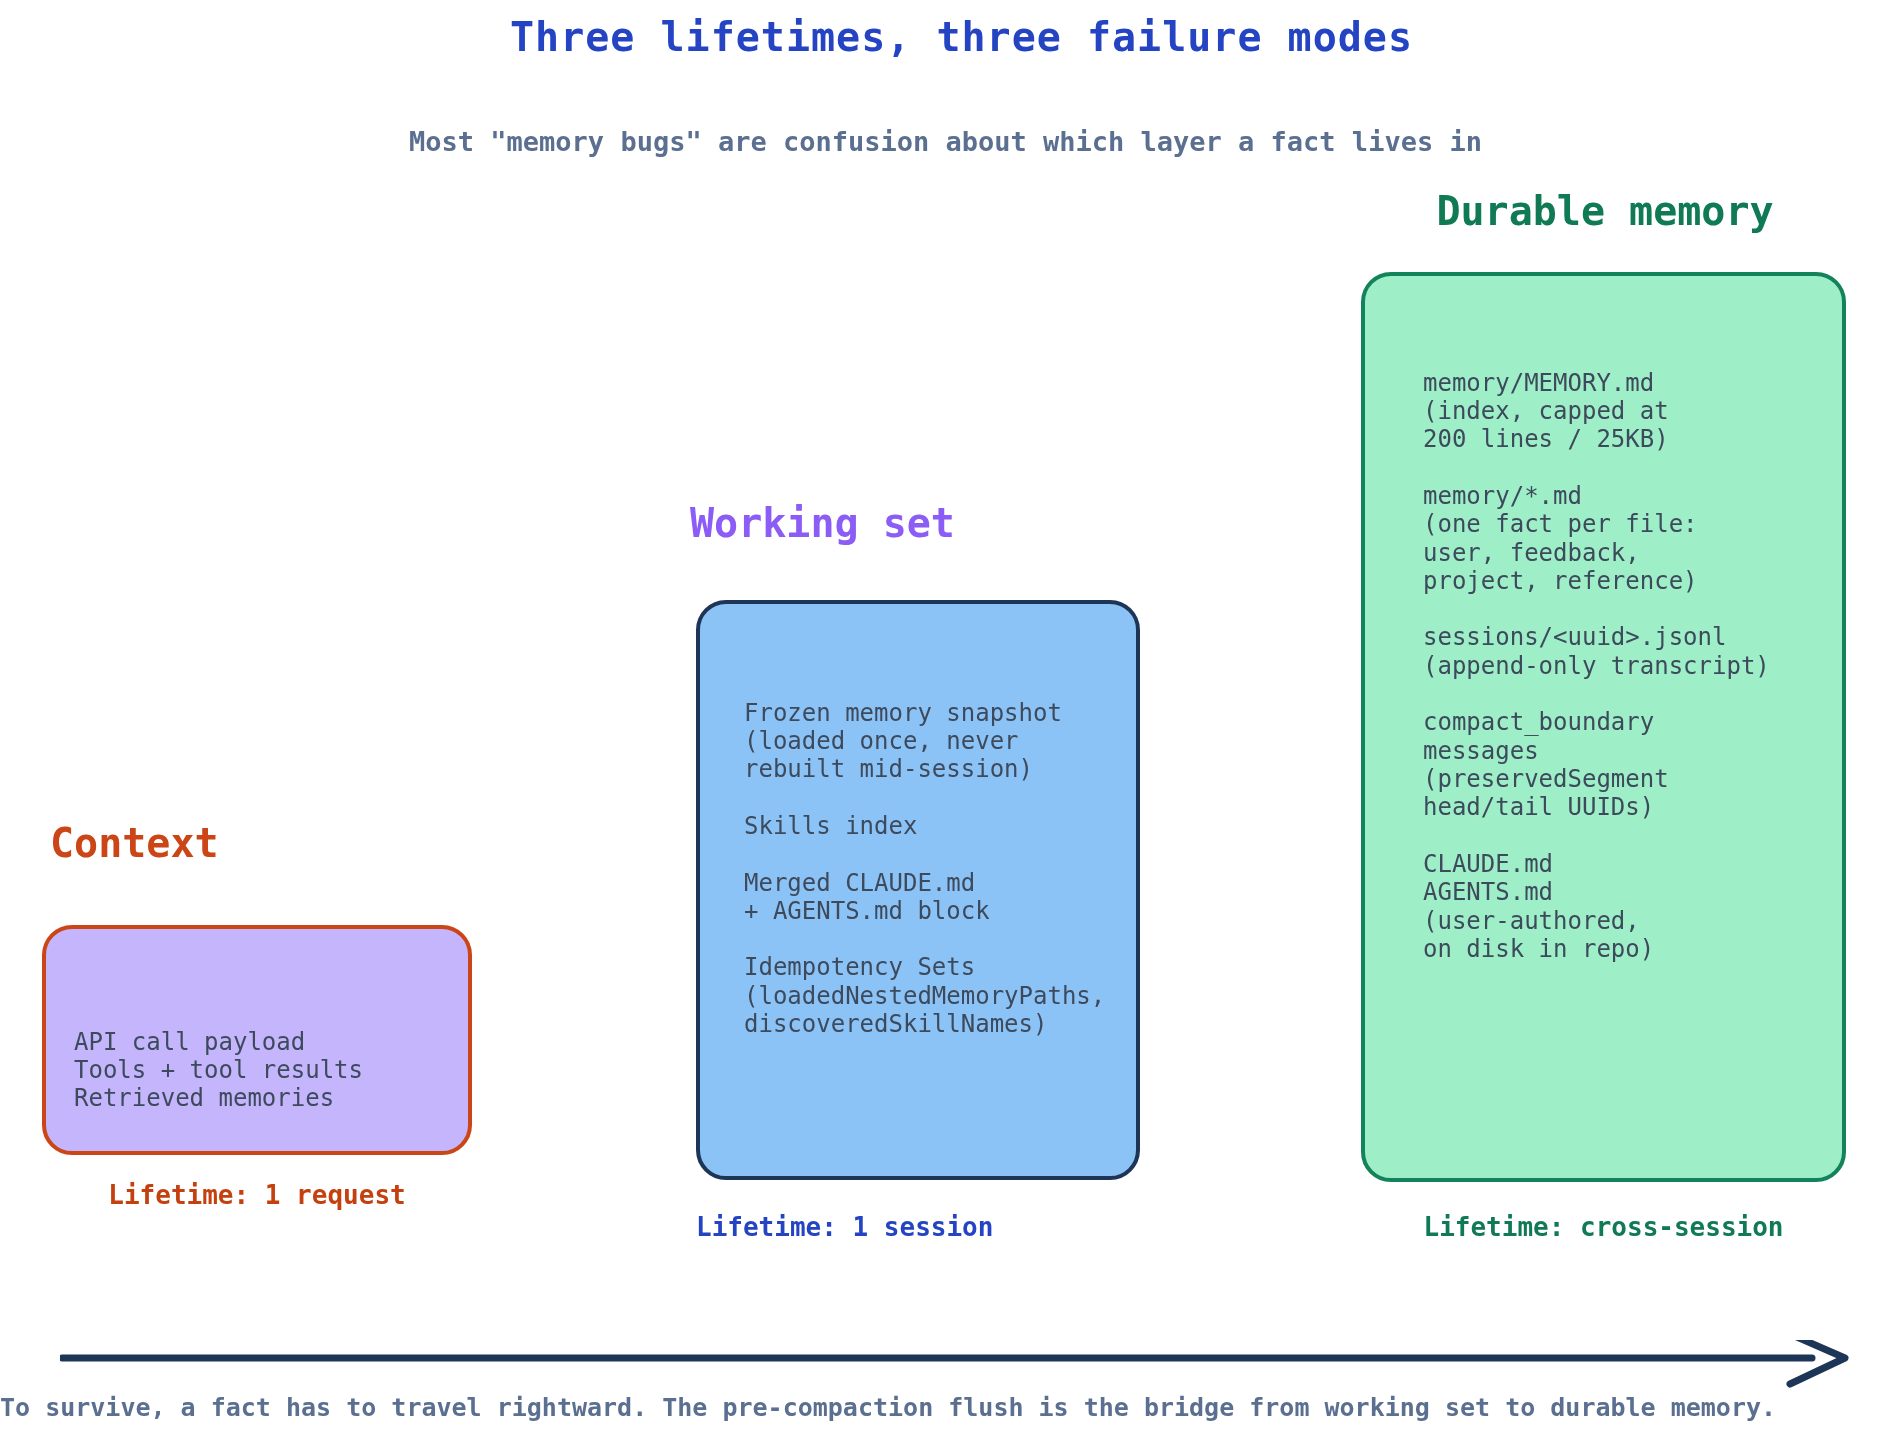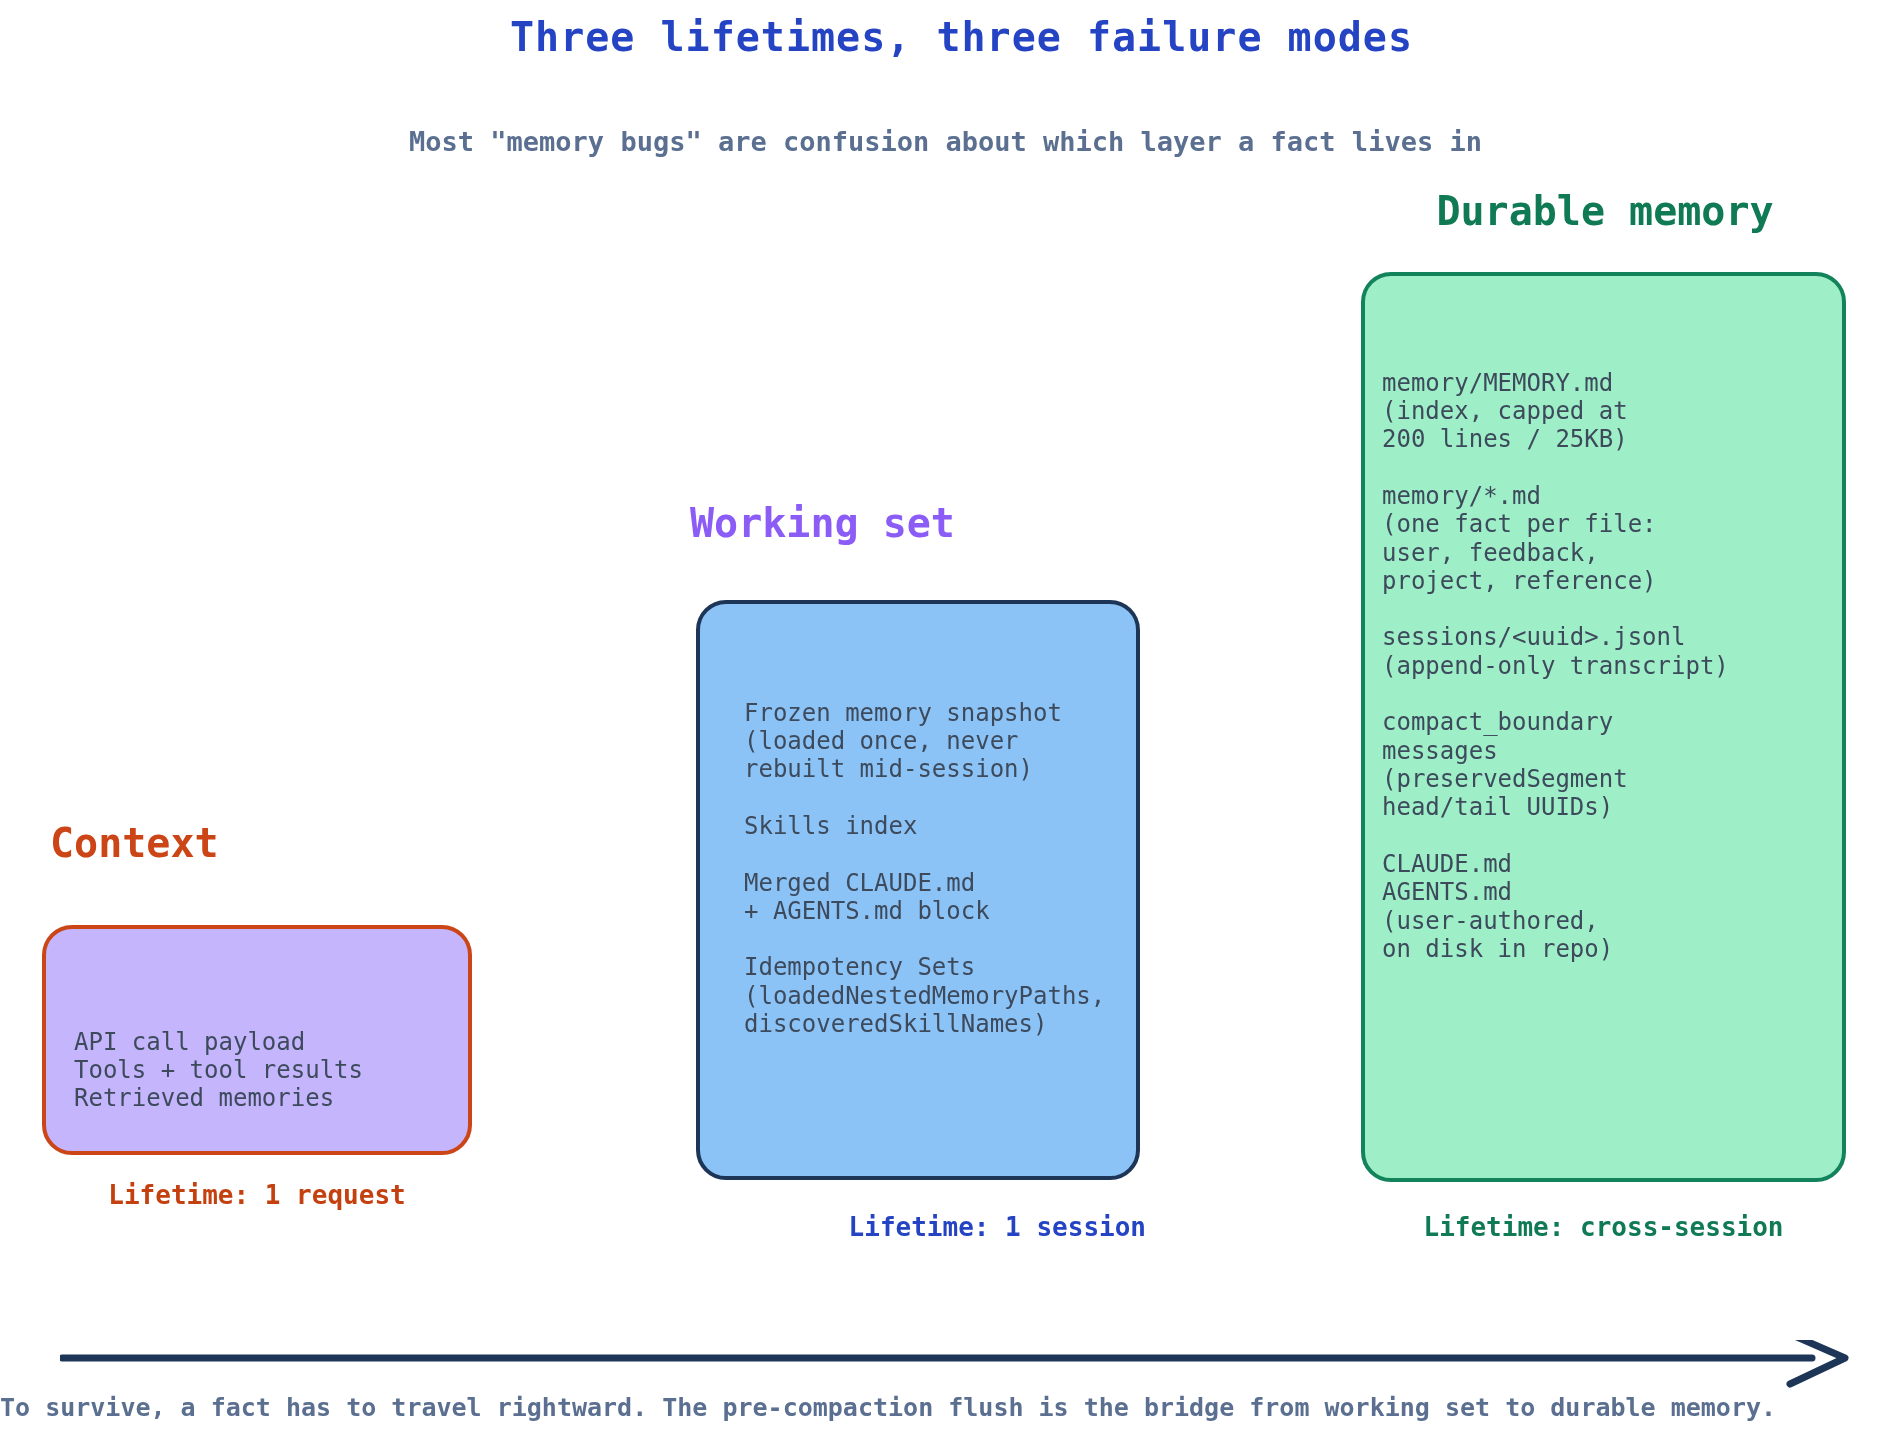--- a/index.html
+++ b/index.html
@@ -87,32 +87,32 @@
     border: 4px solid #1d3557;
     padding: 38px 0 0 44px;
   }
   #box-durable {
     left: 1361px;
     top: 272px;
     width: 485px;
     height: 910px;
     background: #9eeec7;
     border: 4px solid #13835c;
-    padding: 36px 0 0 17px;
+    padding: 36px 0 0 58px;
   }
 
   
   .lifetime {
     position: absolute;
     font-size: 26px;
     font-weight: bold;
     white-space: pre;
   }
   #lifetime-context { left: 42px;   top: 1180px; width: 430px; text-align: center; color: #c4410f; }
-  #lifetime-working { left: 696px;  top: 1212px; width: 450px; text-align: right; color: #2544c4; }
+  #lifetime-working { left: 696px;  top: 1212px; width: 450px; text-align: left; color: #2544c4; }
   #lifetime-durable { left: 1361px; top: 1212px; width: 485px; text-align: center; color: #107a55; }
 
   
   #arrow {
     position: absolute;
     left: 60px;
     top: 1340px;
     width: 1790px;
     height: 60px;
   }

